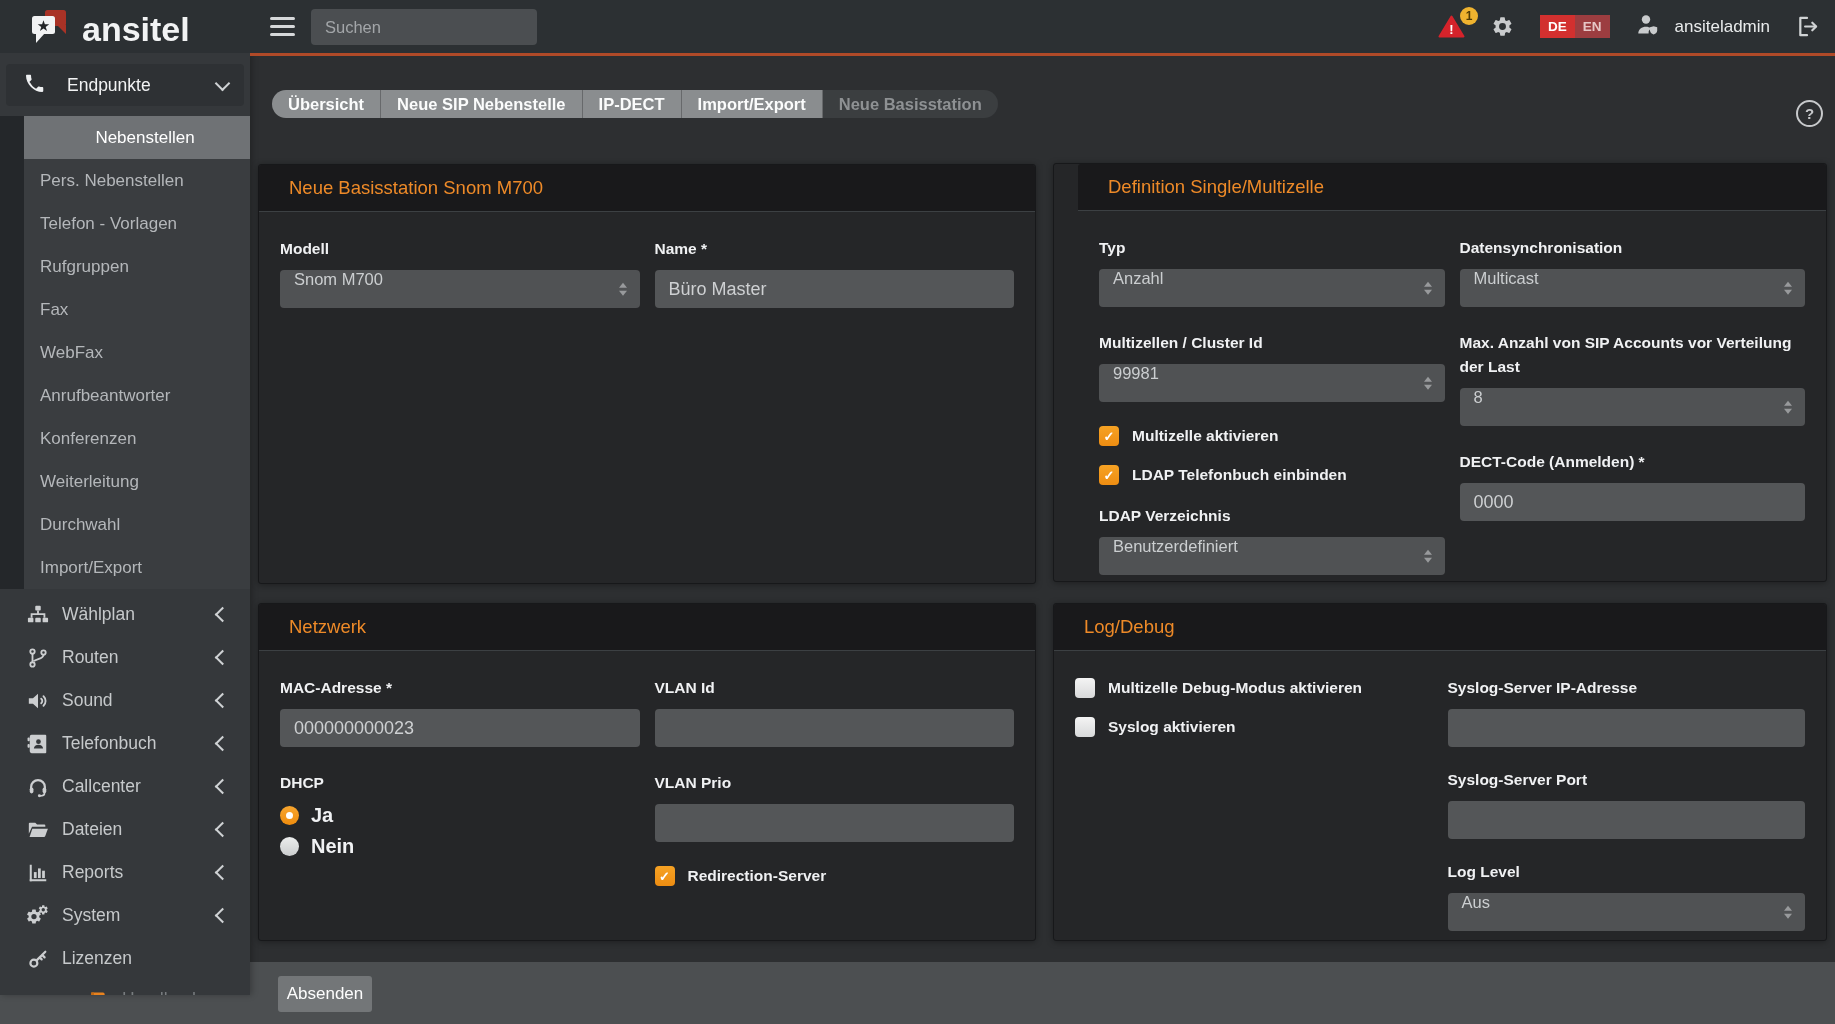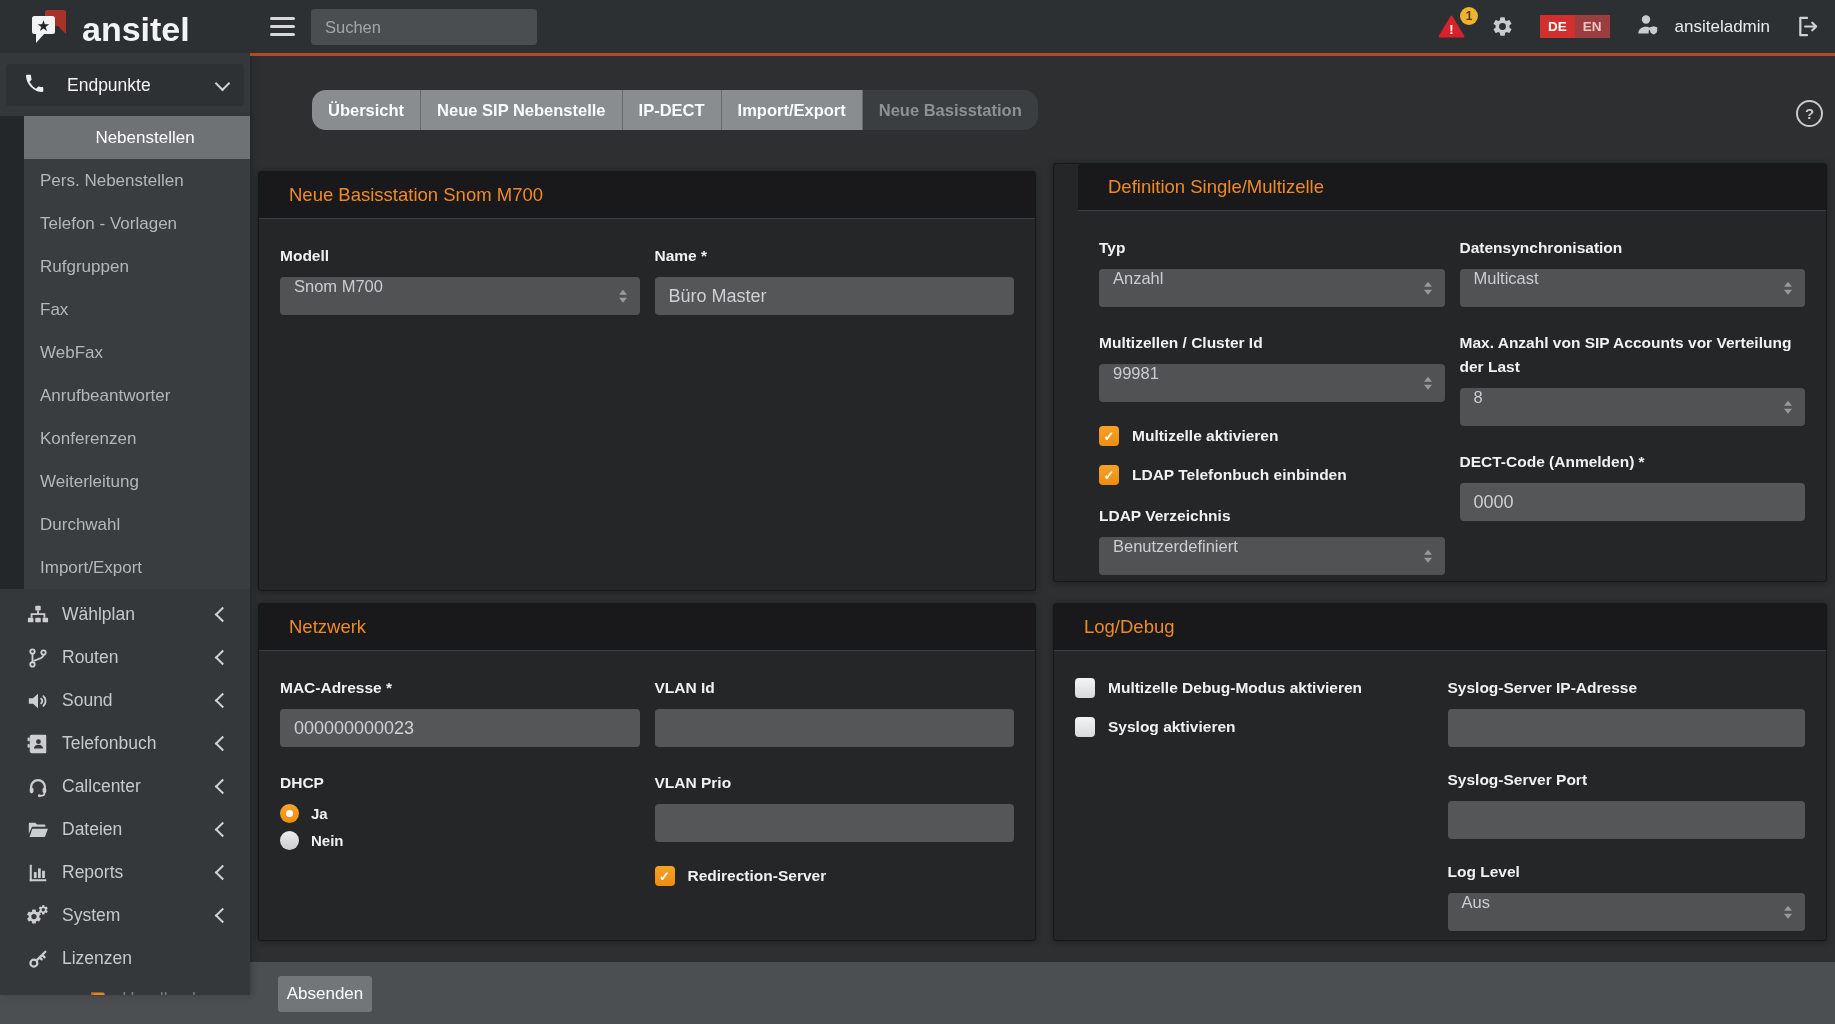--- a/index.html
+++ b/index.html
@@ -47,33 +47,33 @@
   .side-item .ilabel{margin-left:12px;}
   .side-item .chev{margin-left:auto;}
   .side-item.partial{position:absolute;left:60px;top:925px;color:#787c7f;}
 
   
   .footer-strip{position:absolute;left:0;top:962px;width:1835px;height:62px;background:#4c4f51;z-index:2;}
   .submit-btn{position:absolute;left:278px;top:14px;width:94px;height:36px;background:#737678;color:#fdfdfd;border:none;
               border-radius:3px;font-size:17px;font-family:inherit;cursor:pointer;}
 
   
-  .tabs{position:absolute;left:272px;top:90px;display:flex;height:40px;border-radius:14px;overflow:hidden;z-index:1;margin-left:40px;}
+  .tabs{position:absolute;left:272px;top:90px;display:flex;height:28px;border-radius:14px;overflow:hidden;z-index:1;}
   .tab{display:flex;align-items:center;padding:0 16px;background:#8a8d8f;color:#fbfcfc;font-size:16.5px;font-weight:600;
        border-right:1px solid #67696b;cursor:pointer;white-space:nowrap;}
   .tab:last-child{border-right:none;align-items:center;}
   .tab.active{background:#3b3e40;color:#8e9193;}
   .help{position:absolute;left:1796px;top:100px;width:23px;height:23px;border:2.3px solid #c7c9cb;border-radius:50%;
         color:#c7c9cb;display:flex;align-items:center;justify-content:center;font-size:15px;font-weight:700;cursor:pointer;}
 
   .panel{position:absolute;background:#252628;border:1px solid #17181a;border-radius:3px;box-shadow:0 1px 6px rgba(0,0,0,.35);box-sizing:border-box;}
   .panel-h{height:46px;display:flex;align-items:center;padding-left:30px;background:#19191b;border-bottom:1px solid #3c4043;
            color:#ee8a28;font-size:18.5px;border-radius:3px 3px 0 0;}
   .panel-b{padding:25px 21px 0 21px;display:grid;grid-template-columns:1fr 1fr;column-gap:15px;align-items:start;}
-  .p1{left:258px;top:171px;width:778px;height:420px;}
+  .p1{left:258px;top:164px;width:778px;height:420px;}
   .p2{left:1053px;top:163px;width:774px;height:419px;padding-left:24px;}
   .p3{left:258px;top:603px;width:778px;height:338px;}
   .p4{left:1053px;top:603px;width:774px;height:338px;}
 
   .fld{margin-bottom:24px;}
   .flabel{display:block;color:#f0f1f3;font-size:15.5px;font-weight:700;margin-bottom:9px;line-height:1.55;}
   .sel{height:38px;background:#505254;border-radius:4px;display:flex;align-items:flex-start;padding:0 14px;color:#cbced0;
        font-size:16.5px;position:relative;cursor:pointer;}
   .sel .arrows{position:absolute;right:13px;top:50%;transform:translateY(-50%);display:flex;flex-direction:column;gap:2.5px;}
   .arr-up{width:0;height:0;border-left:4.5px solid transparent;border-right:4.5px solid transparent;border-bottom:5.5px solid #989a9c;}
@@ -86,21 +86,21 @@
       display:flex;align-items:center;justify-content:center;}
   .cb.on{background:linear-gradient(#f6a224,#ee8d12);color:#fff;font-size:13px;font-weight:700;}
   .cb.on::after{content:"\2713";}
   .cblabel{color:#f0f1f3;font-size:15.5px;font-weight:700;}
 
   .radgrp{margin-top:3px;}
   .radiorow{display:flex;align-items:center;gap:12px;margin-bottom:8px;cursor:pointer;}
   .rad{width:19px;height:19px;border-radius:50%;background:linear-gradient(#eceded,#cbcdce);position:relative;flex:0 0 auto;}
   .rad.on{background:linear-gradient(#f7a52e,#ef8c0e);}
   .rad.on::after{content:"";position:absolute;left:6px;top:6px;width:7px;height:7px;border-radius:50%;background:#fff;}
-  .radlabel{color:#f0f1f3;font-size:15px;font-weight:700;}
+  .radlabel{color:#f0f1f3;font-size:20px;font-weight:700;}
 </style>
 </head>
 <body>
 
 <div class="app">
 
   <div class="topbar">
     <div class="logo">
       <span>
         <svg width="46" height="37" viewBox="0 0 46 37">

